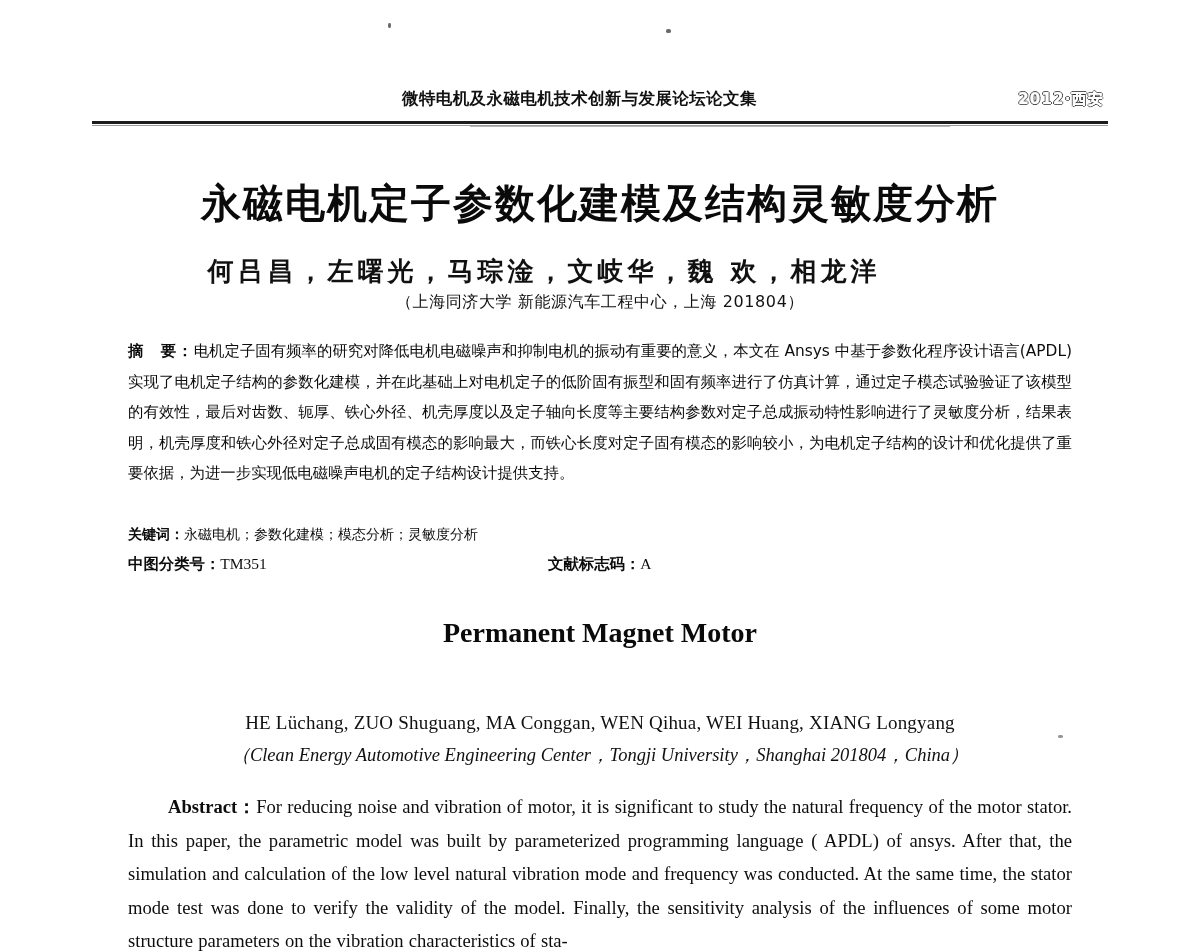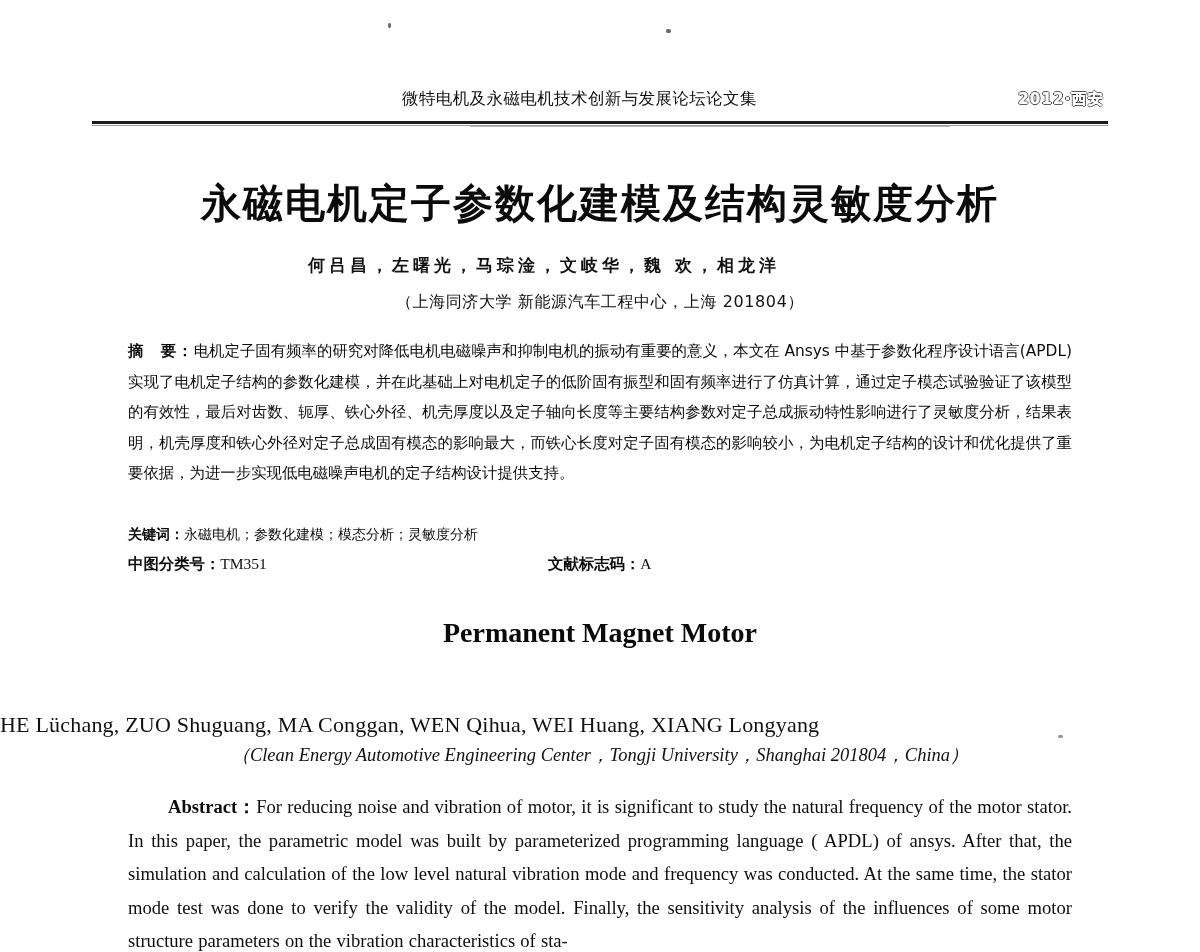--- a/index.html
+++ b/index.html
@@ -35,21 +35,21 @@
     top: 88px;
     width: 1016px;
     height: 34px;
   }
   .header-title {
     position: absolute;
     left: 310px;
     top: 0px;
     font-family: "DejaVu Sans", sans-serif;
     font-size: 16.5px;
-    font-weight: 400;
+    font-weight: 700;
     letter-spacing: .4px;
     white-space: nowrap;
     color: #111;
   }
   .header-meta {
     position: absolute;
     right: 4px;
     top: 2px;
     font-family: "DejaVu Sans", sans-serif;
     font-size: 15px;
@@ -104,21 +104,21 @@
   }
 
   
   .cn-authors {
     position: absolute;
     left: 0;
     top: 254px;
     width: 1088px;
     text-align: center;
     font-family: "DejaVu Serif", serif;
-    font-size: 17px;
+    font-size: 26px;
     font-weight: 600;
     letter-spacing: 4px;
     color: #111;
   }
   .cn-affil {
     position: absolute;
     left: 0;
     top: 292px;
     width: 1200px;
     text-align: center;
@@ -189,23 +189,23 @@
     line-height: 41px;
     color: #0a0a0a;
   }
 
   
   .en-authors {
     position: absolute;
     left: 0;
     top: 712px;
     width: 1200px;
-    text-align: left;
-    font-family: "Liberation Serif", serif;
-    font-size: 22px;
+    text-align: center;
+    font-family: "Liberation Serif", serif;
+    font-size: 19px;
     letter-spacing: .2px;
     color: #111;
   }
   .en-affil {
     position: absolute;
     left: 0;
     top: 742px;
     width: 1200px;
     text-align: center;
     font-family: "Liberation Serif", serif;

